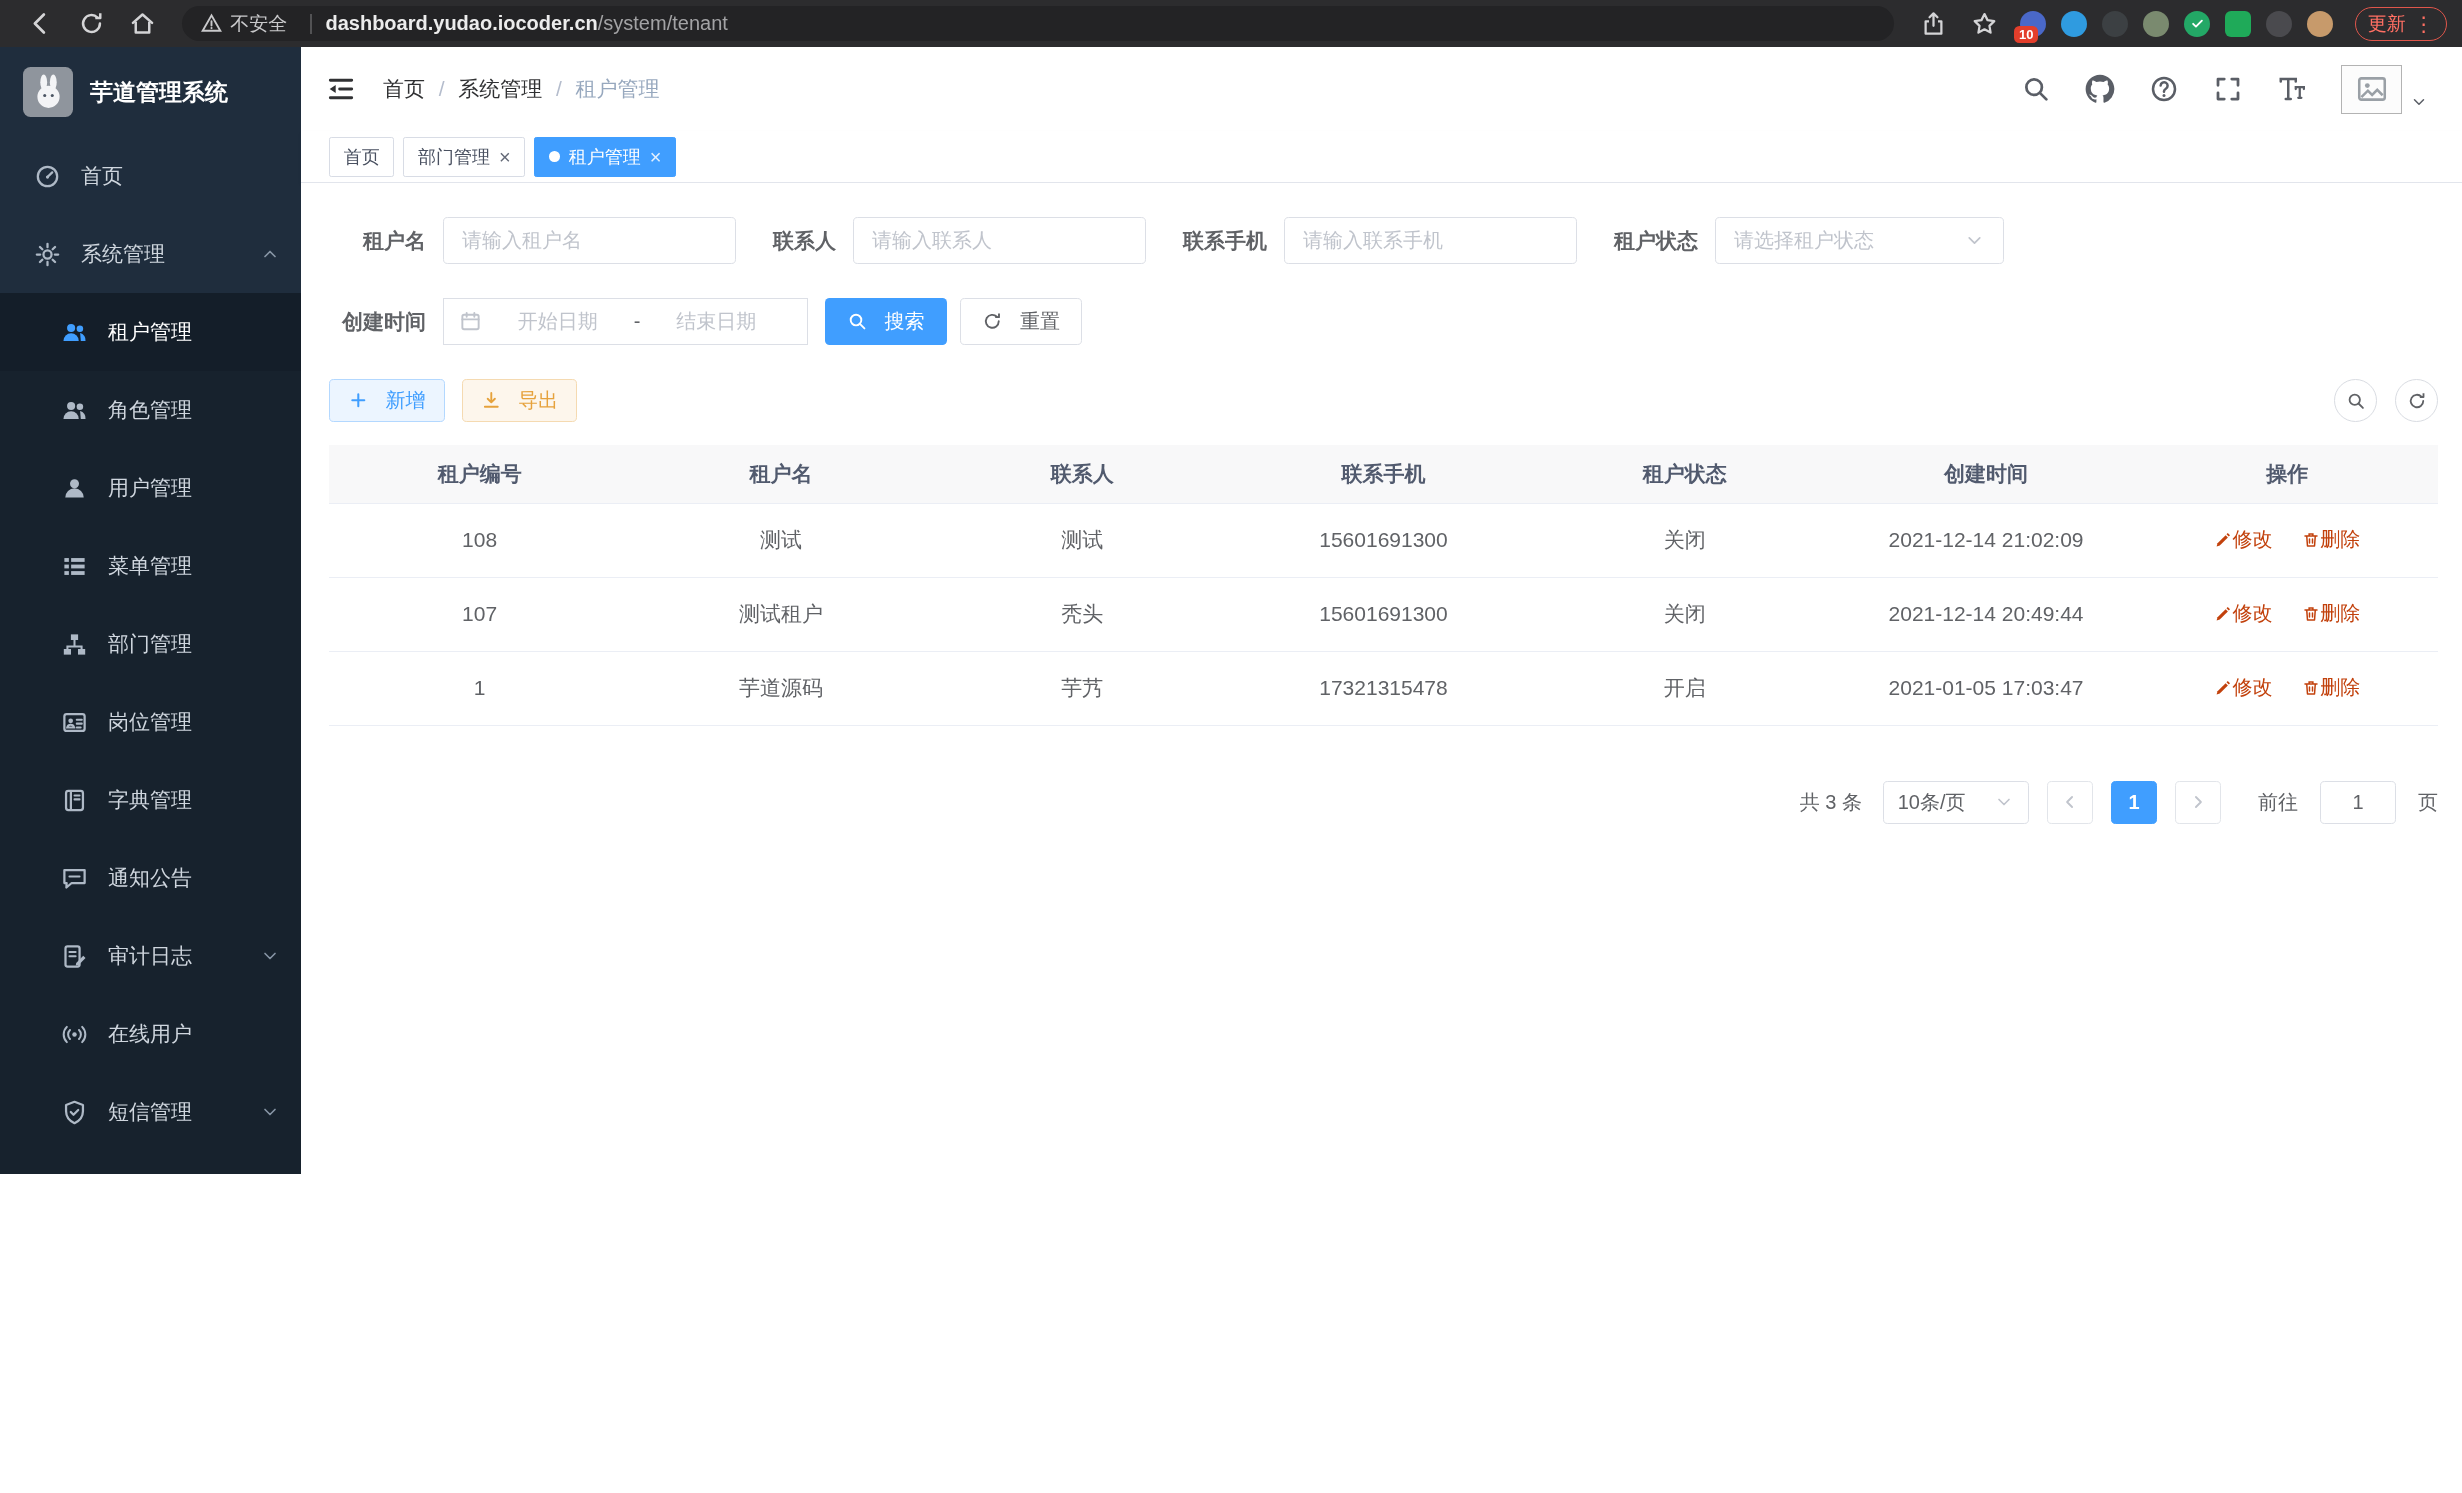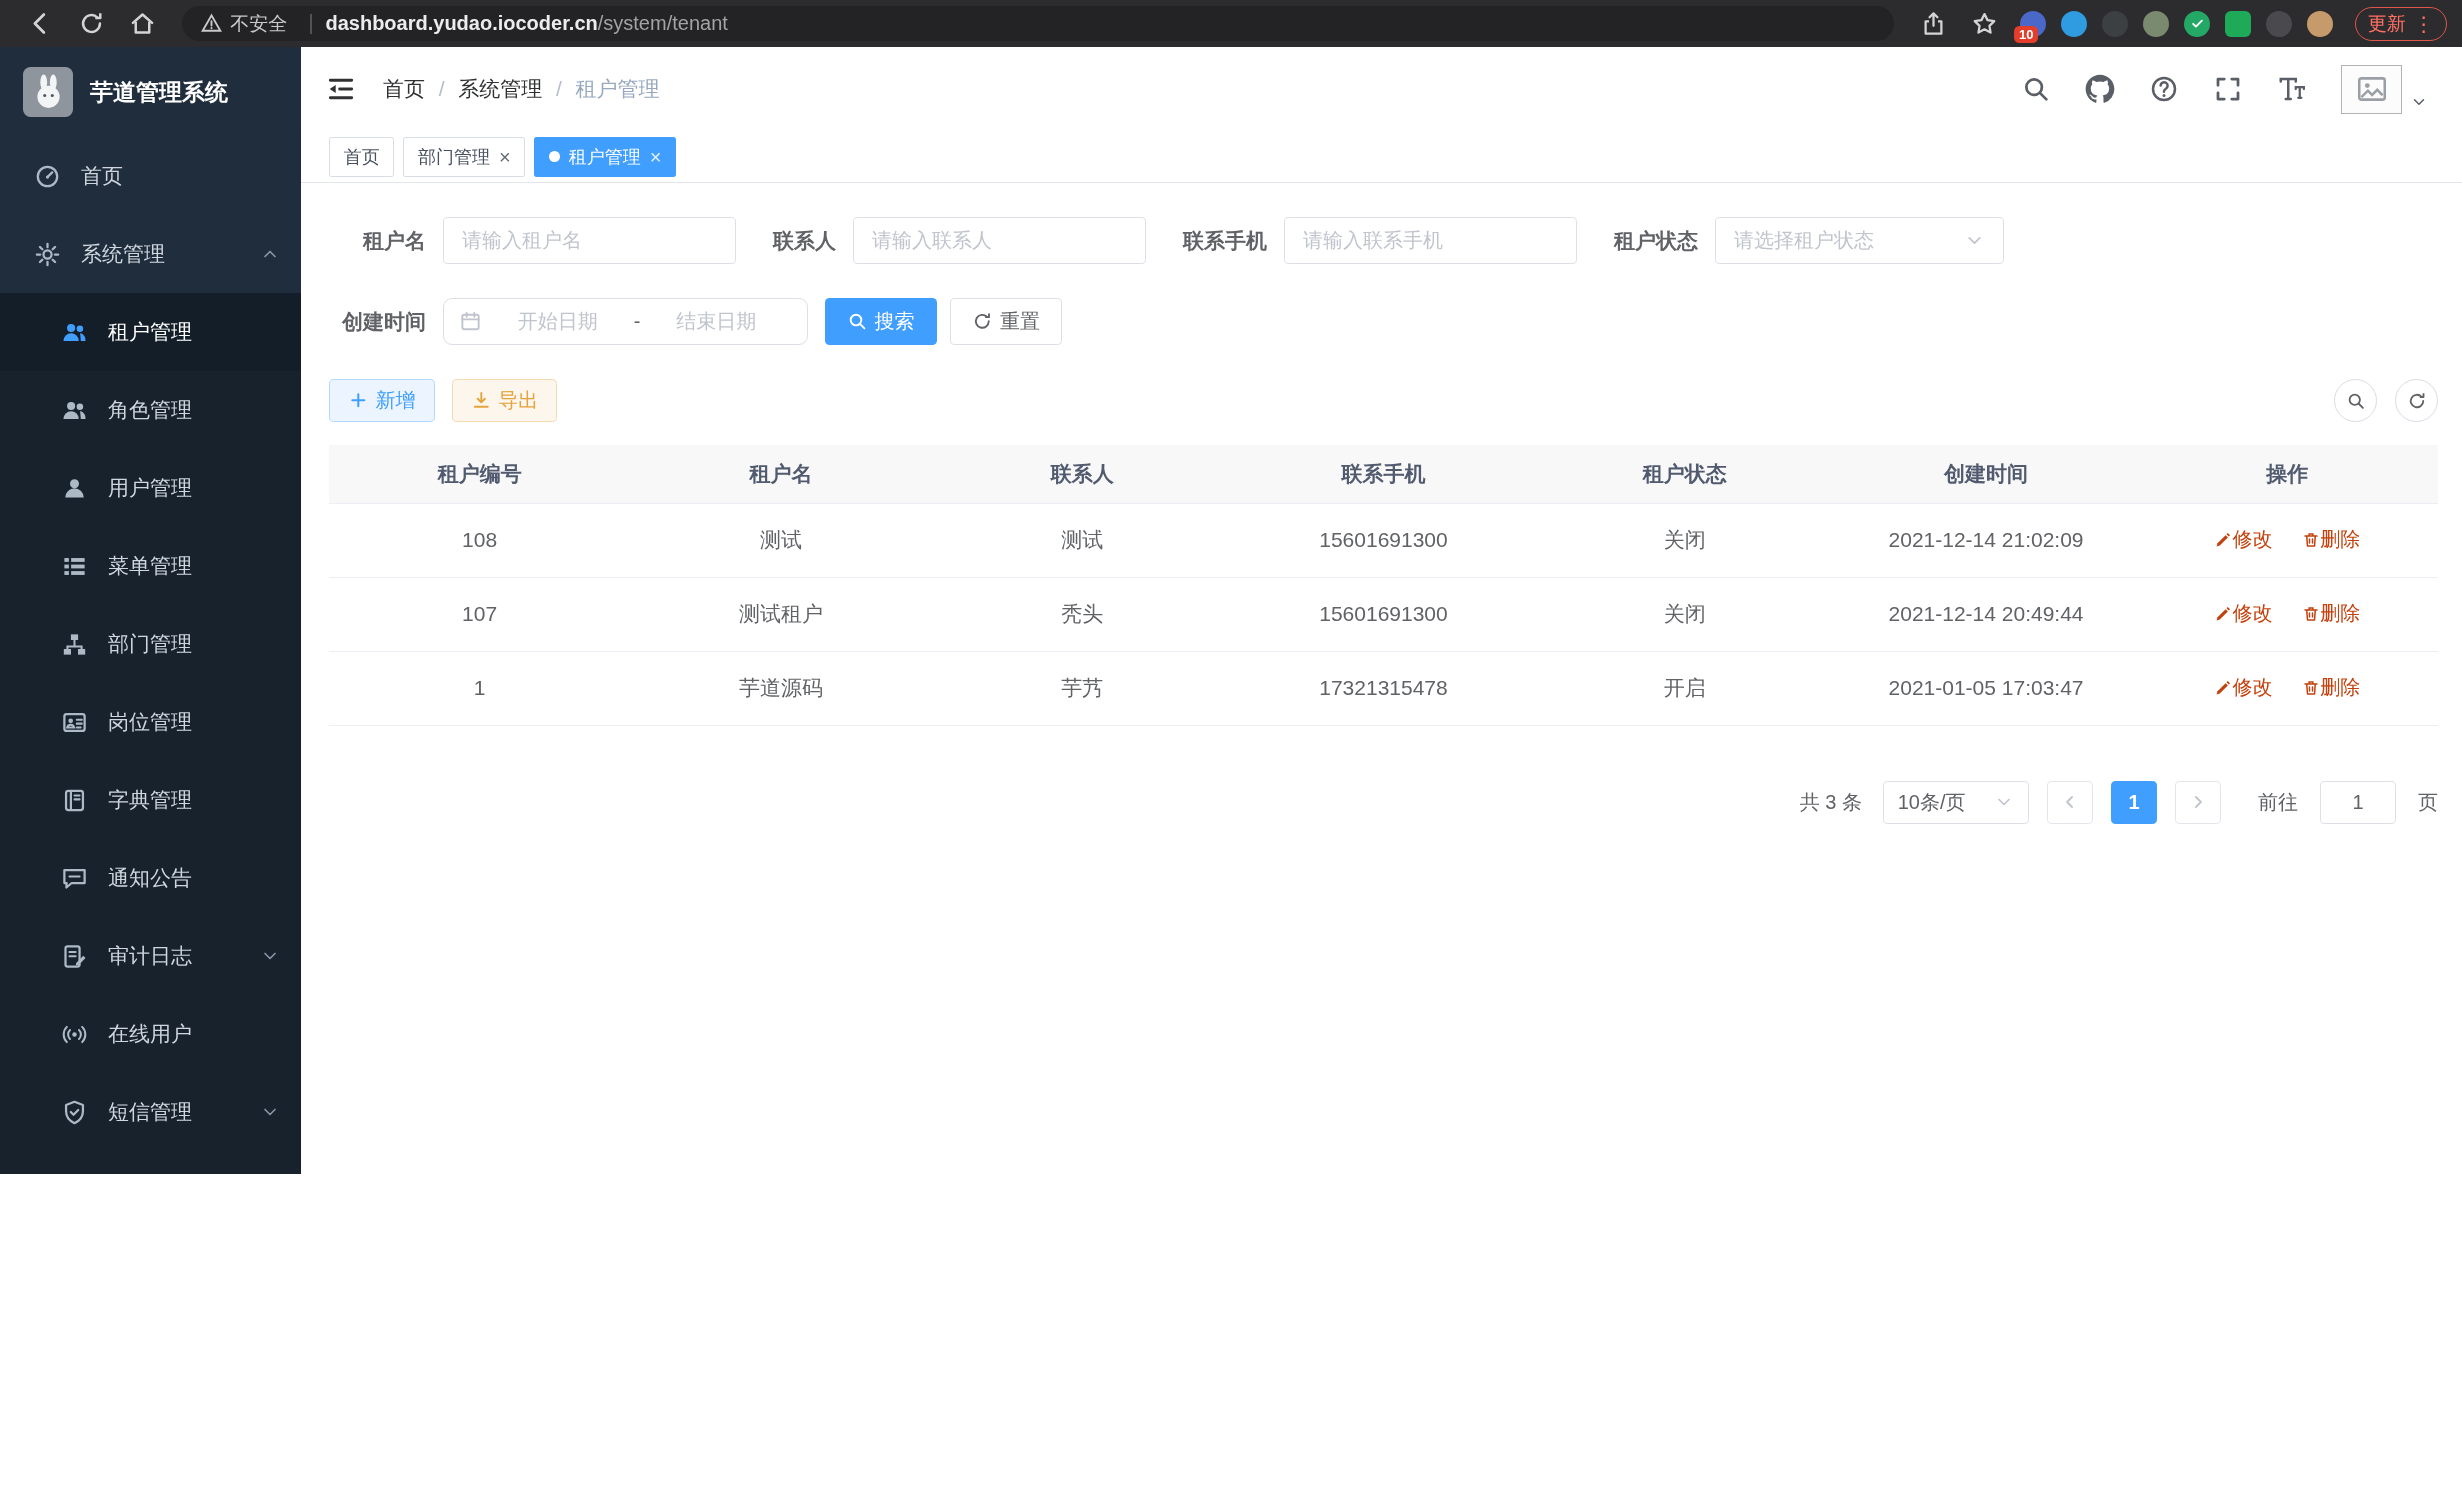--- a/index.html
+++ b/index.html
@@ -73,25 +73,25 @@
   .content{flex:1;padding:34px 24px 0 28px;background:#fff;overflow:hidden}
   .filter-row{display:flex;align-items:center;margin-bottom:34px}
   .f-item{display:flex;align-items:center;margin-right:37px}
   .f-label{font-size:21px;color:#606266;font-weight:600;margin-right:17px;white-space:nowrap}
   .f-label.w{width:97px;text-align:right}
   .el-input{width:293px;height:47px;border:0.8px solid #dcdfe6;border-radius:4.6px;padding:0 18px;font-size:20px;color:#606266;background:#fff;outline:none;font-family:inherit}
   .el-input::placeholder{color:#c0c4cc}
   .el-select{width:289px;height:47px;border:0.8px solid #dcdfe6;border-radius:4.6px;display:flex;align-items:center;justify-content:space-between;padding:0 18px;background:#fff;cursor:pointer}
   .sel-ph{font-size:20px;color:#c0c4cc}
   .sel-caret{width:21px;height:21px;color:#c0c4cc;flex:none}
-  .date-range{width:365px;height:47px;border:0.8px solid #dcdfe6;border-radius:9px;display:flex;align-items:center;padding:0 15px;gap:0;background:#fff;cursor:text}
+  .date-range{width:365px;height:47px;border:0.8px solid #dcdfe6;border-radius:0;display:flex;align-items:center;padding:0 15px;gap:0;background:#fff;cursor:text}
   .cal{width:23px;height:23px;color:#c0c4cc;flex:none}
   .d-ph{flex:1;text-align:center;font-size:20px;color:#c0c4cc;white-space:nowrap}
   .date-sep{font-size:20px;color:#606266;flex:none}
-  .btn{height:47px;border-radius:4.6px;display:inline-flex;align-items:center;justify-content:center;gap:7px;font-size:20px;padding:0 21px;border:0.8px solid transparent;cursor:pointer;white-space:nowrap;font-family:Liberation Serif, serif}
+  .btn{height:47px;border-radius:4.6px;display:inline-flex;align-items:center;justify-content:center;gap:17px;font-size:20px;padding:0 21px;border:0.8px solid transparent;cursor:pointer;white-space:nowrap;font-family:Liberation Serif, serif}
   .bic{width:20.6px;height:20.6px;flex:none}
   .btn-primary{background:#409eff;color:#fff}
   .btn-default{background:#fff;border-color:#dcdfe6;color:#606266}
   .btn-search{margin-left:17px}
   .btn-reset{margin-left:13.7px}
   .toolbar{display:flex;align-items:center;margin-bottom:23px}
   .btn-sm{height:43px;padding:0 18px;font-size:20px}
   .btn-plain-primary{background:#ecf5ff;border-color:#b3d8ff;color:#409eff;margin-right:17px}
   .btn-plain-warning{background:#fdf6ec;border-color:#f5dab1;color:#e6a23c}
   .toolbar-right{margin-left:auto;display:flex;gap:18px}

